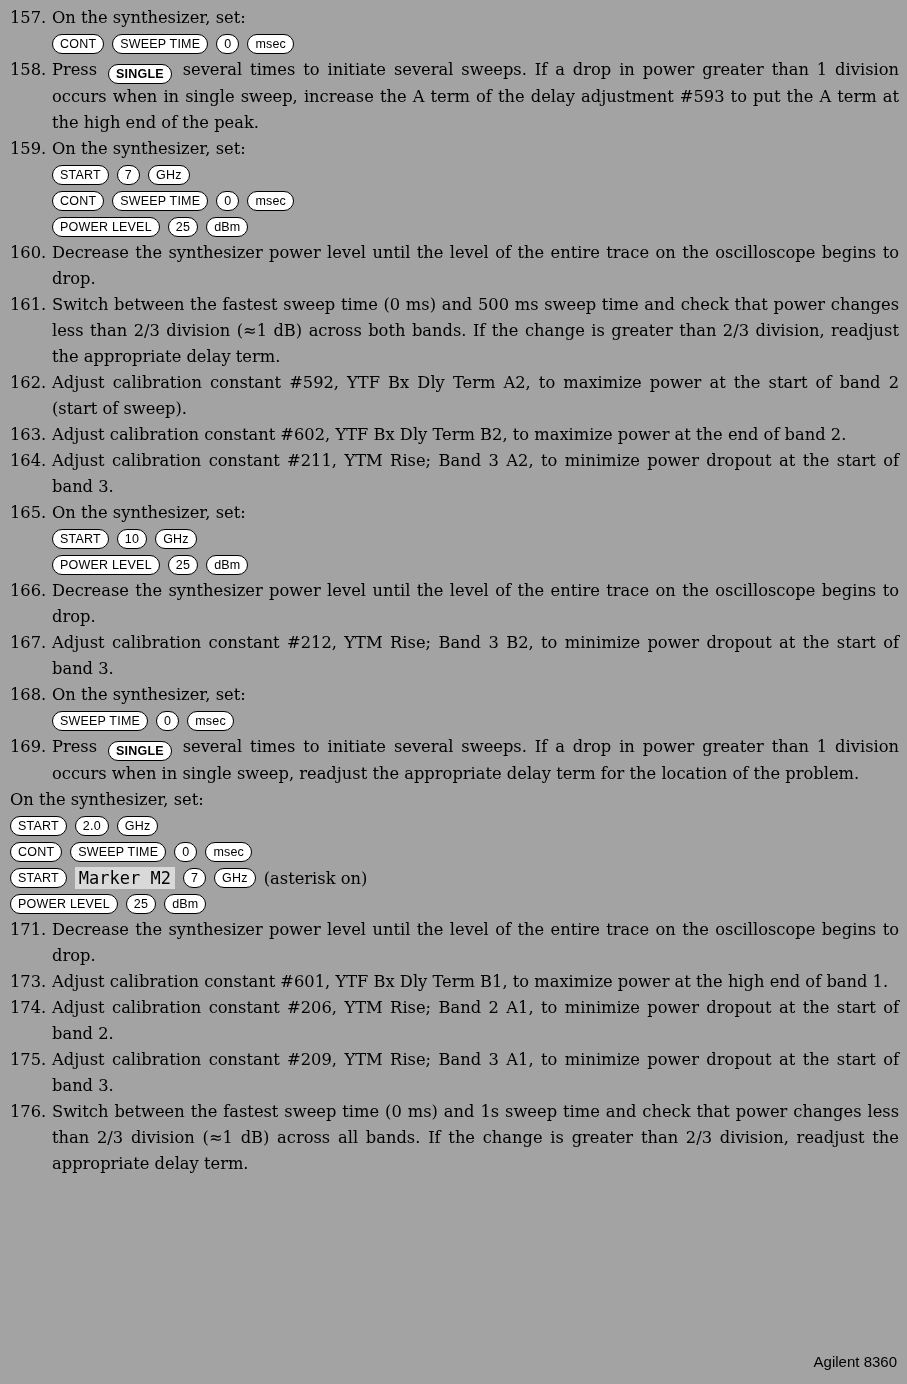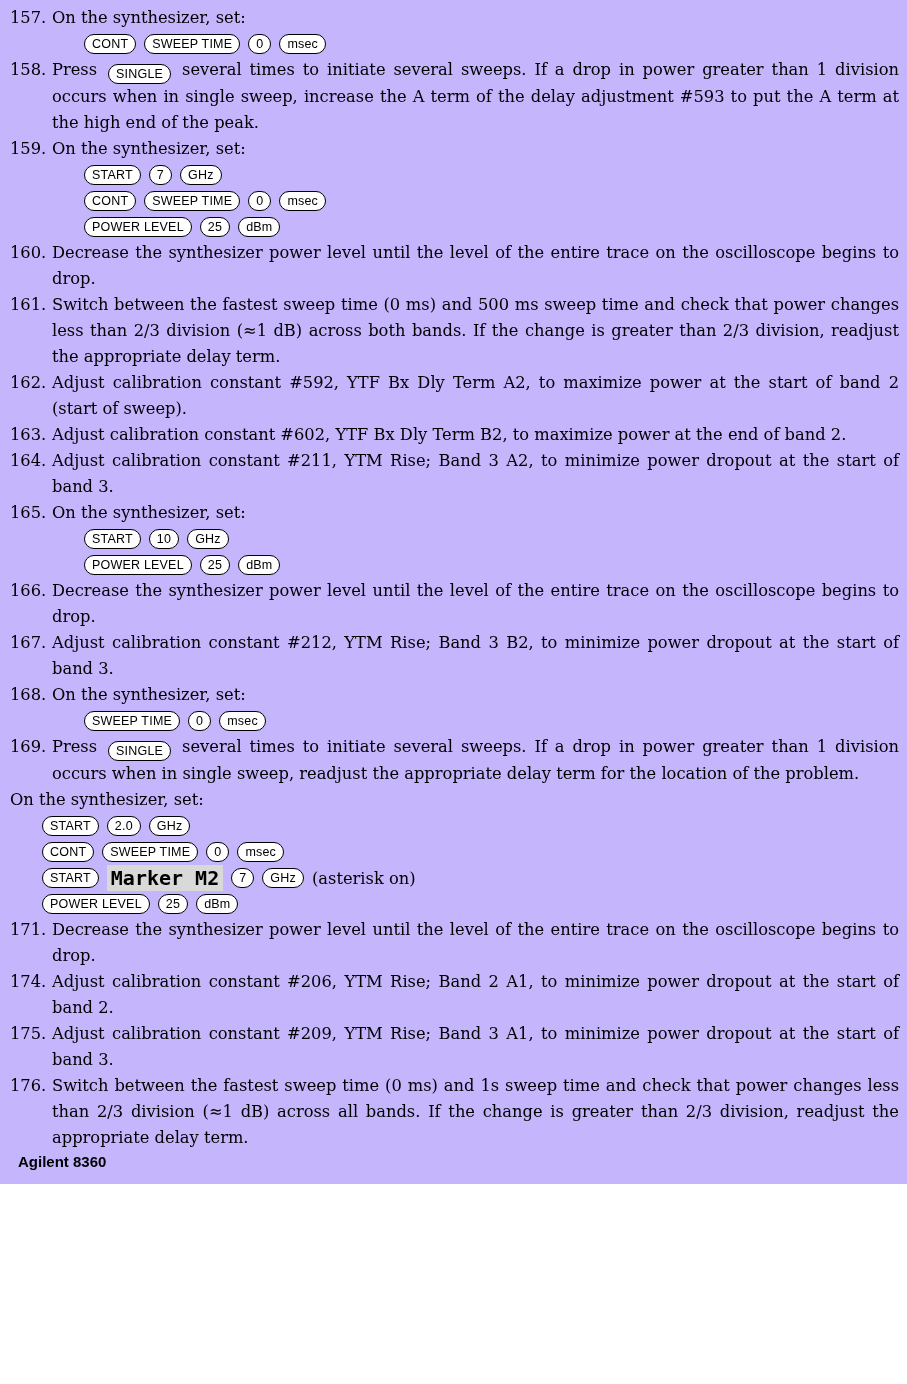--- a/index.html
+++ b/index.html
@@ -1,58 +1,58 @@
 <!DOCTYPE html>
 <html><head>
 <meta charset="utf-8">
 <style>
   * { margin:0; padding:0; box-sizing:border-box; }
   html,body { background:#ffffff; }
   .page {
     position:relative;
-    width:907px; height:1184px;
-    background:#c4b5fd;
+    width:907px; height:1384px;
+    background:#a3a3a3;
     color:#000;
     font-family:"DejaVu Serif","Liberation Serif",serif;
     font-size:16.3px;
     padding:5px 8px 0 10px;
     overflow:hidden;
   }
   .item { display:flex; }
   .num { flex:0 0 42px; width:42px; line-height:26px; }
   .body { flex:1; min-width:0; }
   .para { line-height:26px; text-align:justify; }
-  .keys { height:26px; display:flex; align-items:center; gap:8px;margin-left:32px; }
+  .keys { height:26px; display:flex; align-items:center; gap:8px; }
   .keycap {
     display:inline-block;
     border:1.5px solid #000;
     border-radius:10px;
     padding:1px 7px;
     font-family:"Liberation Sans","DejaVu Sans",sans-serif;
     font-size:12.5px;
     line-height:16px;
     letter-spacing:.2px;
     white-space:nowrap;
     background:#fff;
   }
-  .para .keycap { vertical-align:-3px; margin:0 3px; }
+  .para .keycap { vertical-align:-3px; margin:0 3px;font-weight:bold; }
   .softkey {
     font-family:"DejaVu Sans Mono","Liberation Mono",monospace;
-    font-weight:bold;
-    font-size:20px;
+    font-weight:normal;
+    font-size:17px;
     background:#d9d9d9;
     padding:1px 4px;
     white-space:nowrap;
   }
   .keys .txt { font-size:16.3px; white-space:nowrap; }
   .footer {
     position:absolute; left:10px; right:10px; bottom:12px;
-    display:flex; justify-content:space-between; align-items:flex-start;
+    display:flex; justify-content:flex-end; align-items:flex-start;
     font-family:"Liberation Sans","DejaVu Sans",sans-serif;
-    font-weight:bold; font-size:15px;margin-left:8px;
+    font-weight:normal; font-size:15px;
   }
   .f-left { line-height:20px; }
   .f-right { text-align:right; line-height:20px; }
   .pgnum { margin-left:24px; }
 </style>
 </head>
 <body>
 
 <div class="page">
 
@@ -200,20 +200,26 @@
           </div>
         </div>
       </div>
       <div class="item">
         <span class="num">171.</span>
         <div class="body">
           <div class="para"><span class="txt">Decrease the synthesizer power level until the level of the entire trace on the oscilloscope begins to drop.</span></div>
         </div>
       </div>
       <div class="item">
+        <span class="num">173.</span>
+        <div class="body">
+          <div class="para"><span class="txt">Adjust calibration constant #601, YTF Bx Dly Term B1, to maximize power at the high end of band 1.</span></div>
+        </div>
+      </div>
+      <div class="item">
         <span class="num">174.</span>
         <div class="body">
           <div class="para"><span class="txt">Adjust calibration constant #206, YTM Rise; Band 2 A1, to minimize power dropout at the start of band 2.</span></div>
         </div>
       </div>
       <div class="item">
         <span class="num">175.</span>
         <div class="body">
           <div class="para"><span class="txt">Adjust calibration constant #209, YTM Rise; Band 3 A1, to minimize power dropout at the start of band 3.</span></div>
         </div>

